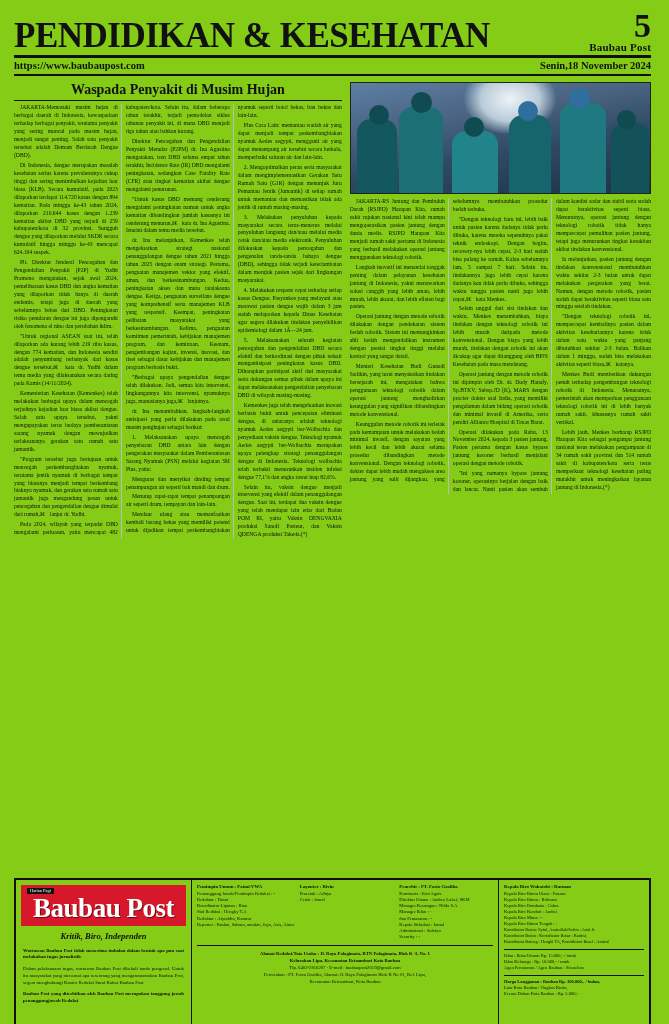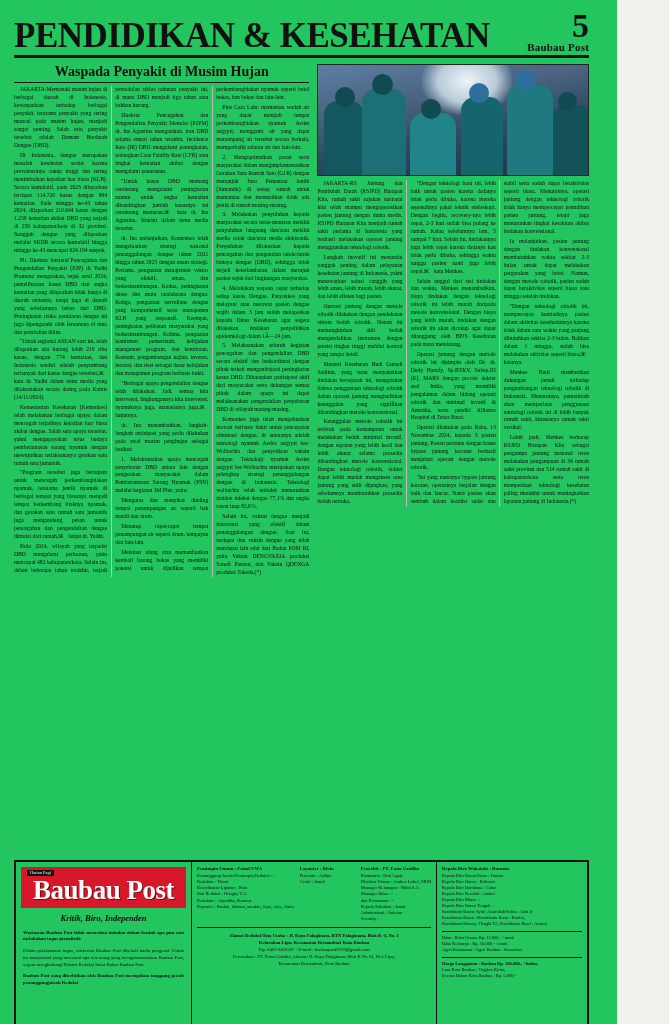--- a/index.html
+++ b/index.html
@@ -6,24 +6,24 @@
   html, body { margin:0; padding:0; }
   body {
     width: 669px;
     height: 1024px;
     background: #f2f0ec;
     font-family: "Liberation Serif", serif;
     color: #111;
     overflow: hidden;
   }
   .page {
-    width: 617px;
+    width: 669px;
     height: 1024px;
-    background: #22c55e;
-    padding: 10px 28px 8px 14px;
+    background: #84cc16;
+    padding: 10px 18px 8px 14px;
     position: relative;
   }
 
   
   .masthead {
     display: flex;
     align-items: flex-end;
     justify-content: space-between;
     border-bottom: 3px solid #111;
     padding-bottom: 2px;
@@ -220,20 +220,24 @@
 <div class="page">
 
   <div class="masthead">
     <div class="masthead-title">PENDIDIKAN &amp; KESEHATAN</div>
     <div class="masthead-right">
       <div class="page-num">5</div>
       <div class="paper-name">Baubau Post</div>
     </div>
   </div>
 
+  <div class="subbar">
+    <div>https://www.baubaupost.com</div>
+    <div class="date">Senin,18 November 2024</div>
+  </div>
 
   <div class="body-wrap">
 
     <div class="left-zone">
       <div class="headline-left">Waspada Penyakit di Musim Hujan</div>
       <div class="rule-thin"></div>
       <div class="cols3">
         <p>JAKARTA-Memasuki musim hujan di berbagai daerah di Indonesia, kewaspadaan terhadap berbagai penyakit, terutama penyakit yang sering muncul pada musim hujan, menjadi sangat penting. Salah satu penyakit tersebut adalah Demam Berdarah Dengue (DBD).</p>
         <p>Di Indonesia, dengue merupakan masalah kesehatan serius karena prevalensinya cukup tinggi dan sering menimbulkan kejadian luar biasa (KLB). Secara kumulatif, pada 2023 dilaporkan terdapat 114.720 kasus dengan 894 kematian. Pada minggu ke-43 tahun 2024, dilaporkan 210.644 kasus dengan 1.239 kematian akibat DBD yang terjadi di 259 kabupaten/kota di 32 provinsi. Sungguh dengue yang dilaporkan melalui SKDR secara kumulatif hingga minggu ke-43 mencapai 624.194 suspek.</p>
         <p>Plt. Direktur Jenderal Pencegahan dan Pengendalian Penyakit (P2P) di Yudhi Pramono mengatakan, sejak awal 2024, pemeliharaan kasus DBD dan angka kematian yang dilaporkan tidak hanya di daerah endemis, tetapi juga di daerah yang sebelumnya bebas dari DBD. Peningkatan risiko penularan dengue ini juga dipengaruhi oleh fenomena el nino dan perubahan iklim.</p>

